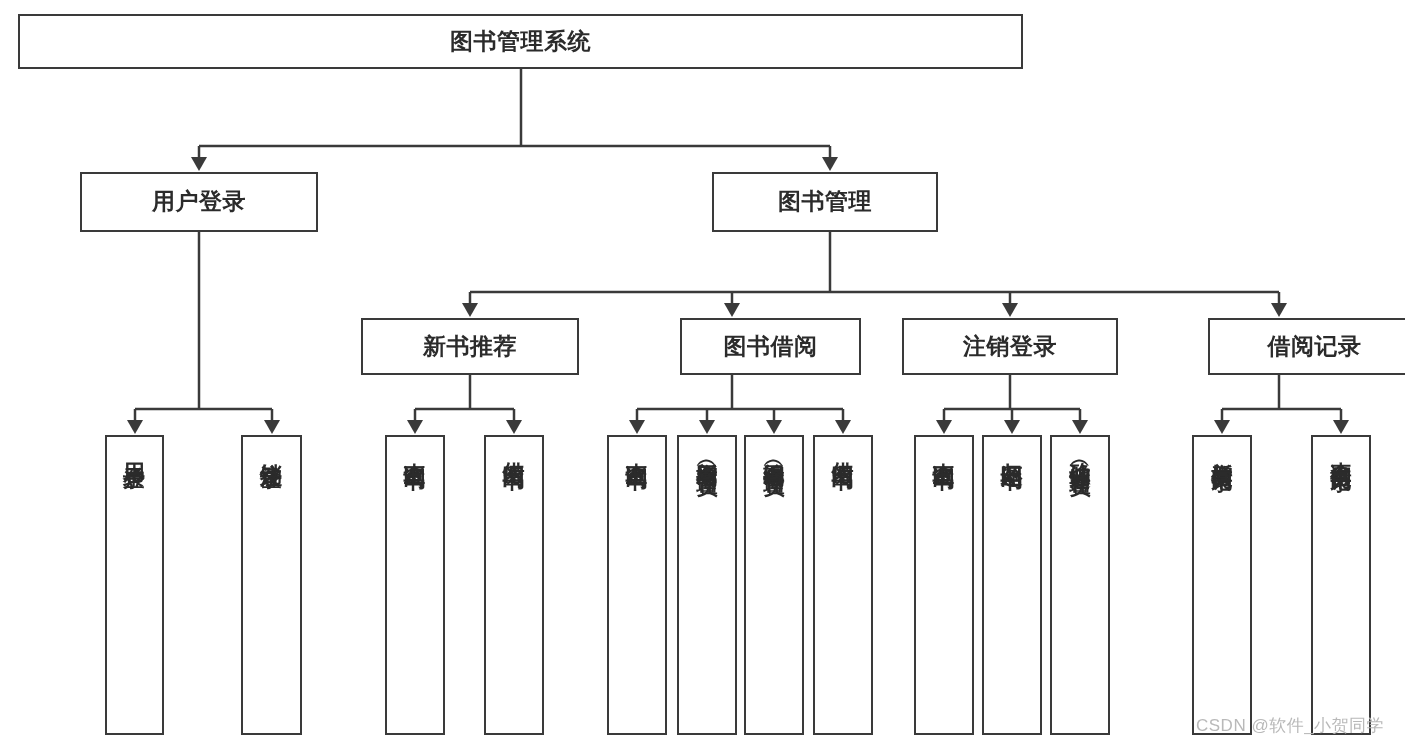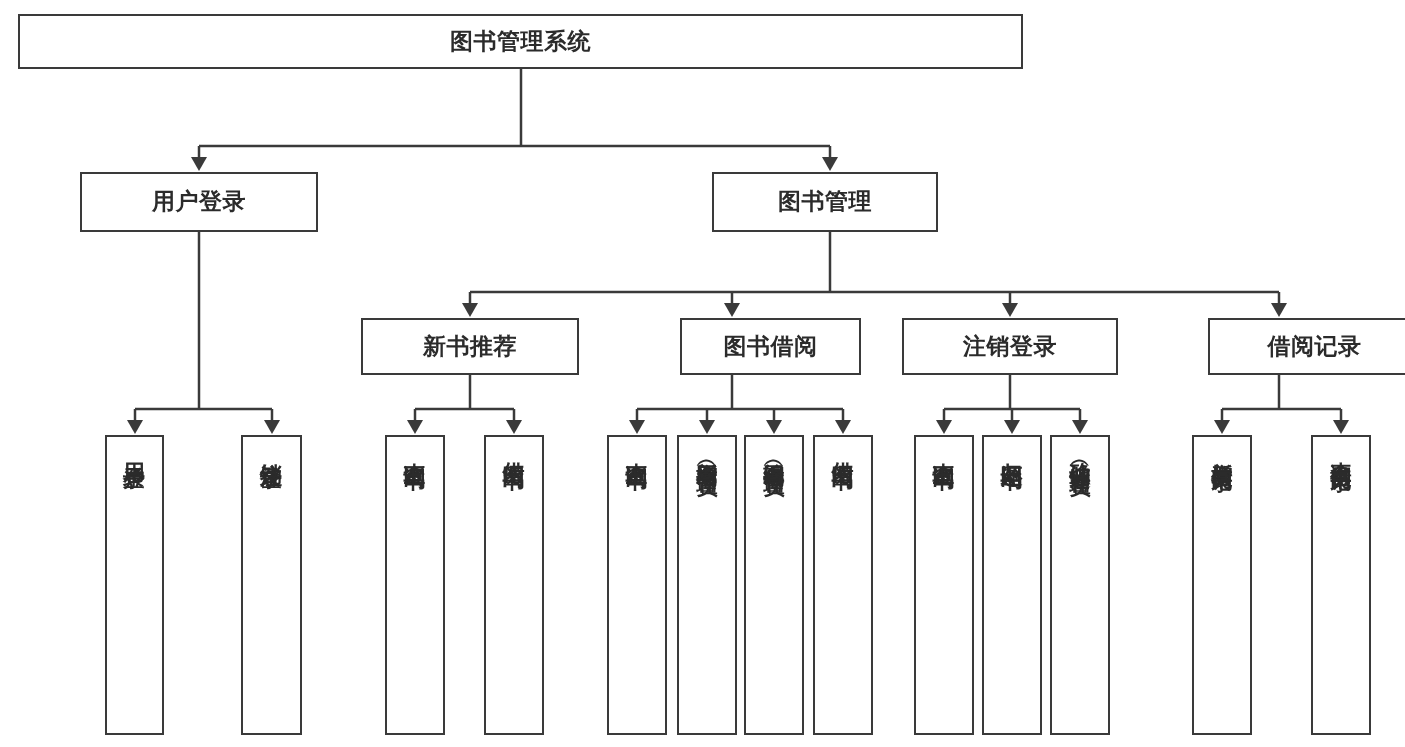--- a/index.html
+++ b/index.html
@@ -203,13 +203,14 @@
       <div class="node vert tall" style="left: 1050px; top: 435px; width: 60px; height: 300px;">
         <span class="node-label">确认归还（管理员）</span>
       </div>
       <div class="node vert tall" style="left: 1192px; top: 435px; width: 60px; height: 300px;">
         <span class="node-label">新增借阅记录</span>
       </div>
       <div class="node vert tall" style="left: 1311px; top: 435px; width: 60px; height: 300px;">
         <span class="node-label">查询借阅记录</span>
       </div>
     </div>
+  <div class="watermark" style="left: 1196px; top: 714px;">CSDN @软件_小贺同学</div>
 </div>
 
 </body></html>

